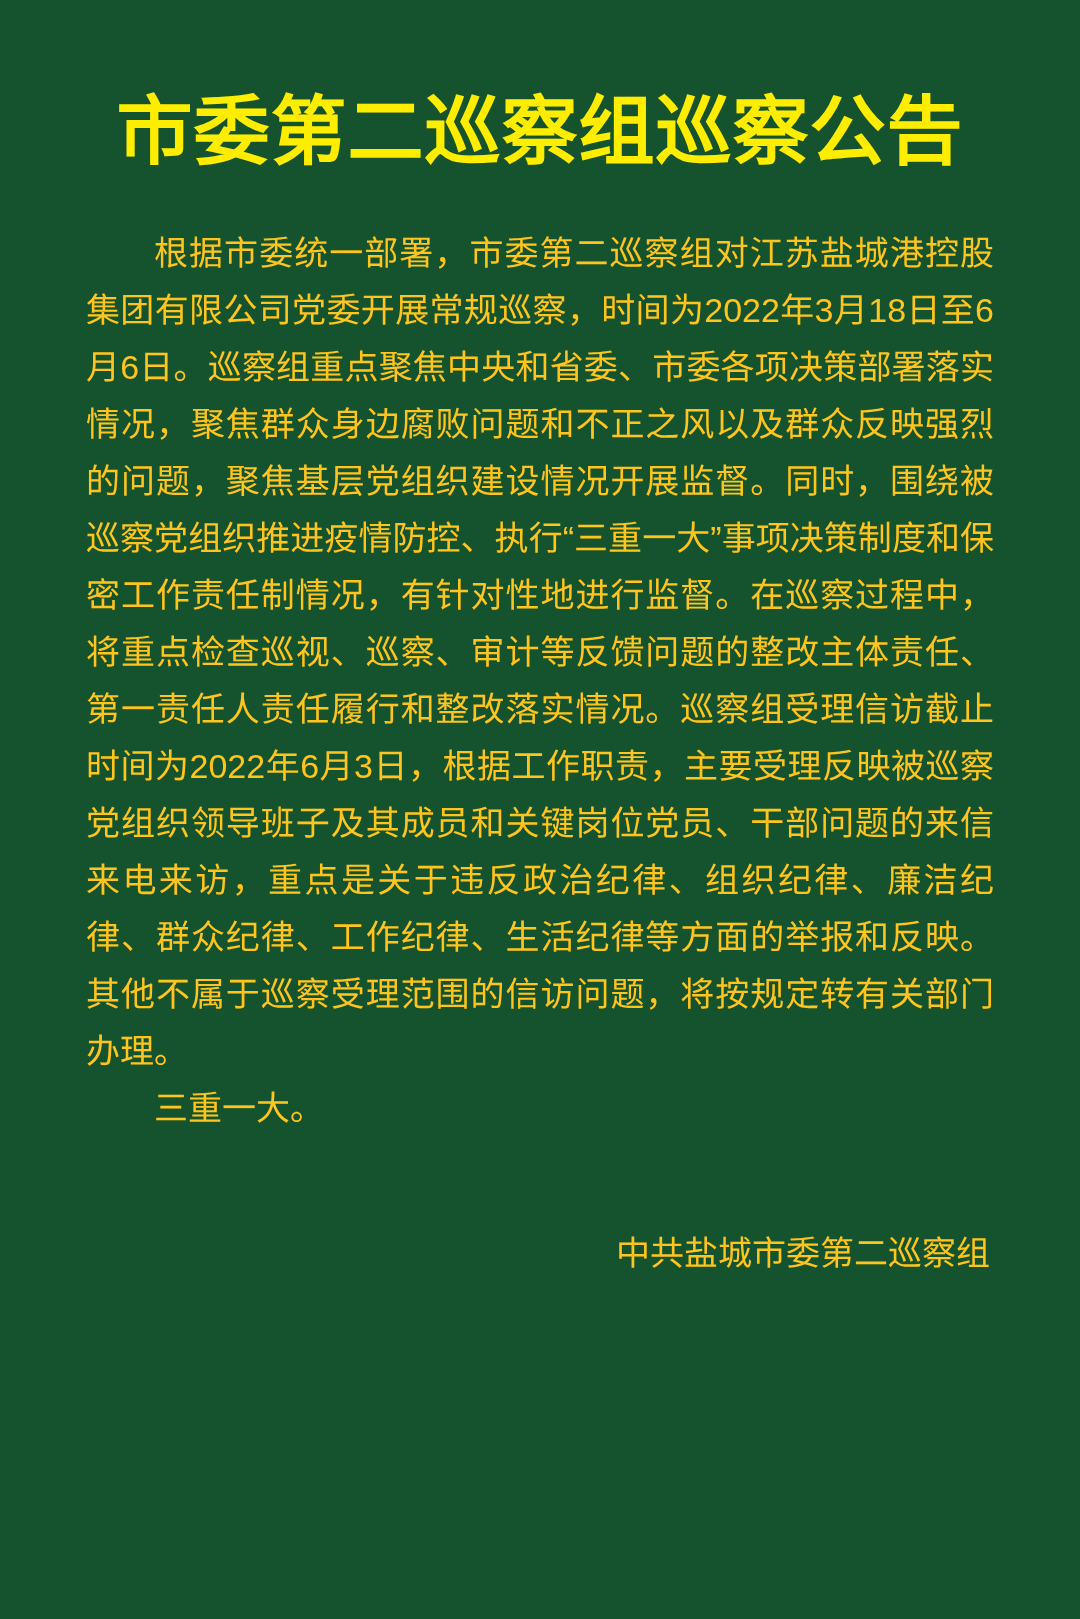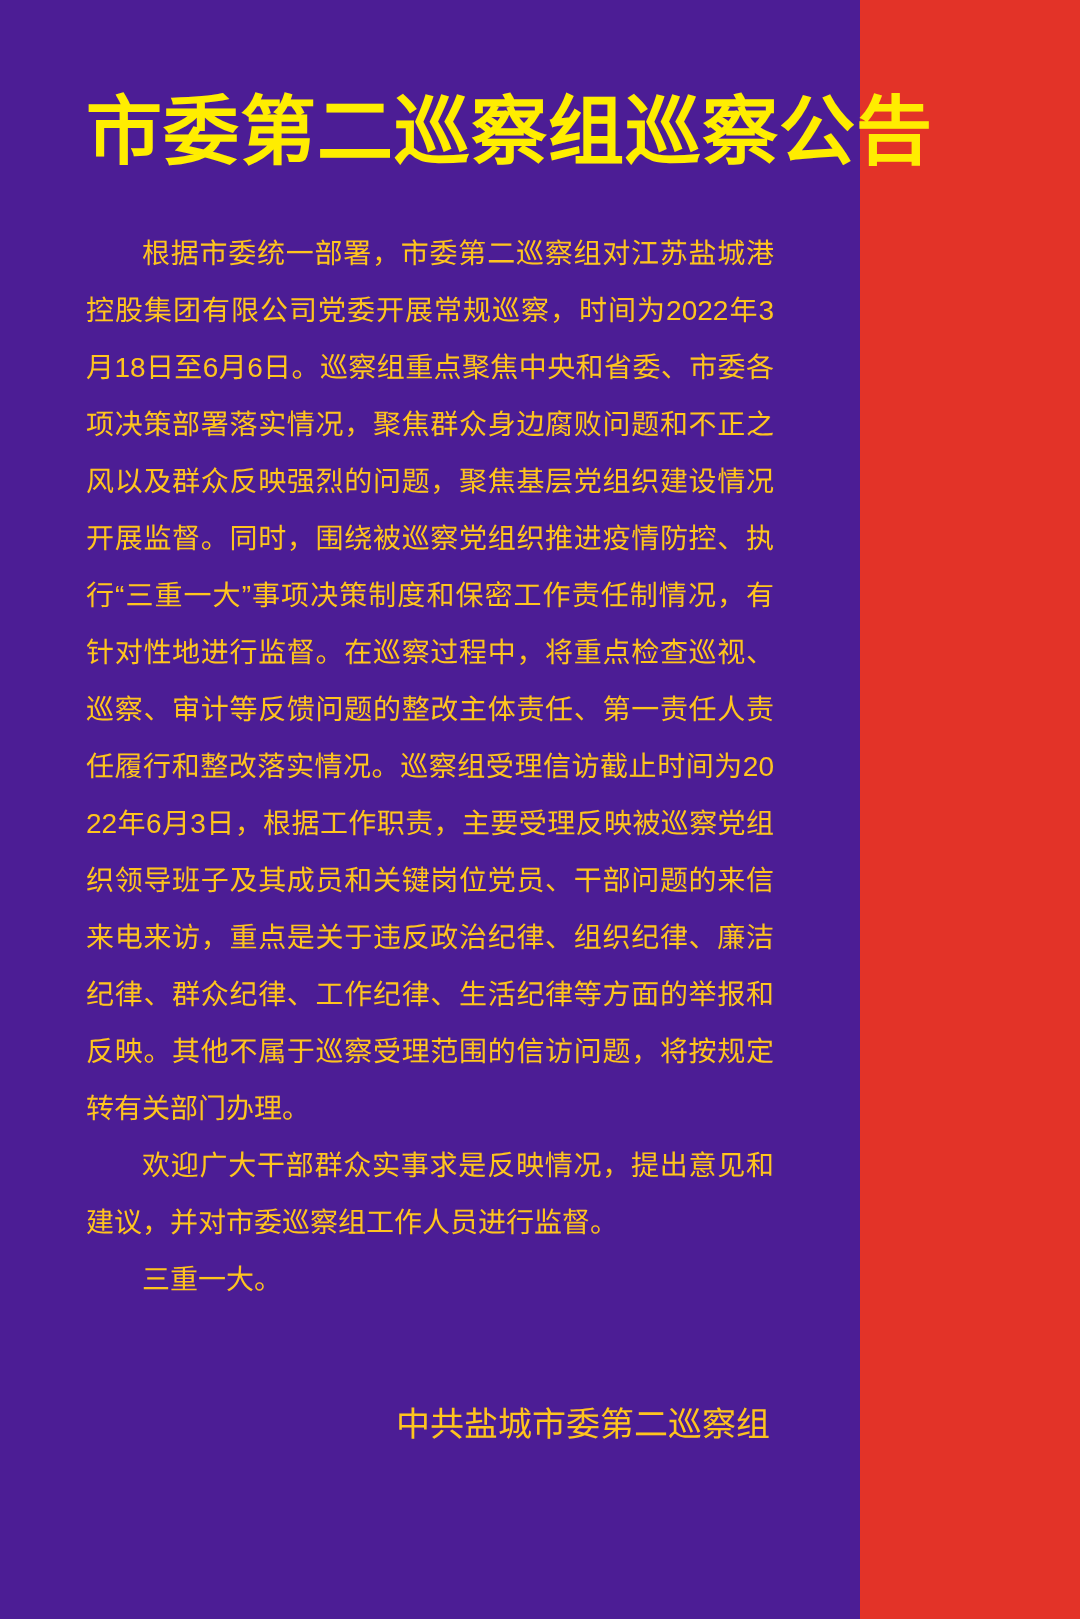--- a/index.html
+++ b/index.html
@@ -8,38 +8,38 @@
   }
   body {
     width: 1080px;
     height: 1619px;
     background: #E33328;
     overflow: hidden;
     font-family: "Liberation Sans", sans-serif;
   }
   .poster {
     box-sizing: border-box;
-    width: 860px;
+    width: 1080px;
     height: 1619px;
     padding: 88px 86px 40px 86px;
-    background: #4c1d95;
+    background: #14532d;
   }
   .title {
     margin: 0 0 50px 0;
     text-align: center;
     color: #FFED00;
     font-size: 76px;
     font-weight: 700;
     line-height: 1.15;
     letter-spacing: 1px;
     white-space: nowrap;
   }
   .body-text {
     color: #FFC41E;
-    font-size: 28px;
+    font-size: 34px;
     line-height: 57px;
     text-align: justify;
     text-justify: inter-ideograph;
   }
   .para {
     margin: 0;
     text-indent: 2em;
     word-break: break-all;
   }
   .signature {
@@ -58,21 +58,20 @@
 </style>
 </head>
 <body>
 
 <div class="poster">
 
   <h1 class="title">市委第二巡察组巡察公告</h1>
 
   <div class="body-text">
     <p class="para">根据市委统一部署，市委第二巡察组对江苏盐城港控股集团有限公司党委开展常规巡察，时间为2022年3月18日至6月6日。巡察组重点聚焦中央和省委、市委各项决策部署落实情况，聚焦群众身边腐败问题和不正之风以及群众反映强烈的问题，聚焦基层党组织建设情况开展监督。同时，围绕被巡察党组织推进疫情防控、执行“三重一大”事项决策制度和保密工作责任制情况，有针对性地进行监督。在巡察过程中，将重点检查巡视、巡察、审计等反馈问题的整改主体责任、第一责任人责任履行和整改落实情况。巡察组受理信访截止时间为2022年6月3日，根据工作职责，主要受理反映被巡察党组织领导班子及其成员和关键岗位党员、干部问题的来信来电来访，重点是关于违反政治纪律、组织纪律、廉洁纪律、群众纪律、工作纪律、生活纪律等方面的举报和反映。其他不属于巡察受理范围的信访问题，将按规定转有关部门办理。</p>
-    <p class="para">欢迎广大干部群众实事求是反映情况，提出意见和建议，并对市委巡察组工作人员进行监督。</p>
     <p class="para">三重一大。</p>
   </div>
 
   <div class="signature">
     <div class="org">中共盐城市委第二巡察组</div>
 
   </div>
 
 </div>
 

